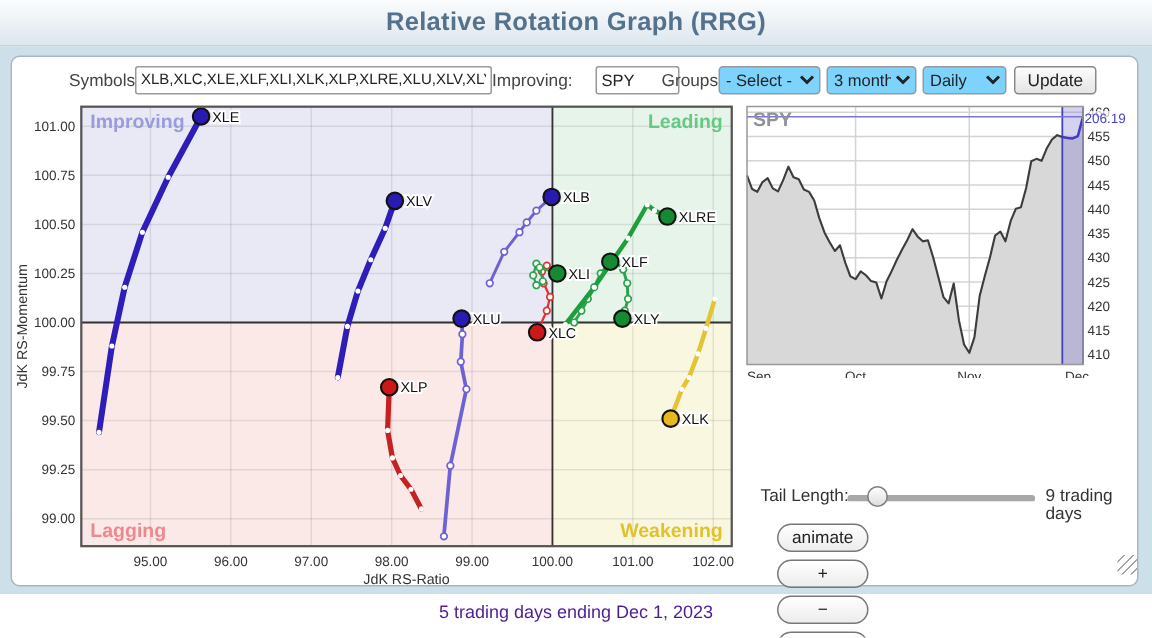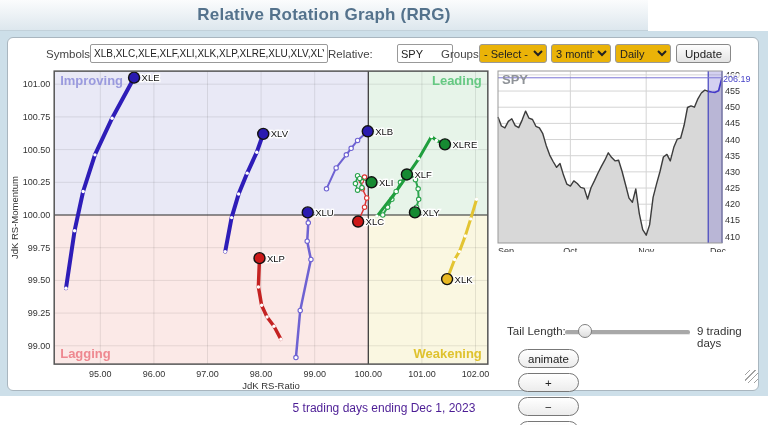--- a/index.html
+++ b/index.html
@@ -1,29 +1,29 @@
 <!DOCTYPE html>
 <html><head>
 <meta charset="utf-8">
 <style>
   html,body{margin:0;padding:0;}
   body{width:768px;height:425px;position:relative;overflow:hidden;background:#fff;
        font-family:"Liberation Sans",sans-serif;}
-  .header{position:absolute;left:0;top:0;width:648px;height:30px;
+  .header{position:absolute;left:0;top:0;width:768px;height:30px;
           background:linear-gradient(#fbfcfd,#dde7ee);border-bottom:1px solid #c2d1da;
           display:flex;align-items:center;justify-content:center;}
   .header h1{margin:0;font-size:17px;font-weight:bold;color:#54728c;letter-spacing:.2px;}
   .bluewrap{position:absolute;left:0;top:31px;width:768px;height:365px;background:#cddfe9;}
   .widget{position:absolute;left:7px;top:37px;width:752px;height:354px;background:#fff;
           border:1px solid #a9b6bf;border-radius:6px;box-sizing:border-box;}
   .tlabel{position:absolute;font-size:11.5px;color:#444;top:48px;}
   .tinput{position:absolute;top:44px;height:15px;font-size:10px;border:1px solid #999;
           border-radius:2px;padding:1px 3px;color:#222;font-family:"Liberation Sans",sans-serif;}
   .tselect{position:absolute;top:44px;height:19px;font-size:11px;border:1px solid #999;
-           border-radius:3px;background:#eab308;color:#222;font-family:"Liberation Sans",sans-serif;}
+           border-radius:3px;background:#7dd3fc;color:#222;font-family:"Liberation Sans",sans-serif;}
   .update-btn{position:absolute;top:44px;height:19px;font-size:11.5px;color:#222;
            border:1px solid #888;border-radius:3px;background:linear-gradient(#fdfdfd,#e4e4e4);
            padding:0 8px;font-family:"Liberation Sans",sans-serif;text-align:center;}
   svg text{font-family:"Liberation Sans",sans-serif;}
   .spy-title{position:absolute;left:502px;top:72px;font-size:13px;font-weight:bold;color:#8f9398;}
   .spy-price{position:absolute;left:723px;top:74px;font-size:9px;color:#4743c8;background:rgba(255,255,255,.7);}
   .slider-label{position:absolute;left:507px;top:325px;font-size:11.5px;color:#333;}
   .slider-track{position:absolute;left:565px;top:330px;width:125px;height:4px;background:#a8a8a8;
                 border-radius:2px;border-bottom:1px solid #e8e8e8;}
   .slider-thumb{position:absolute;left:578px;top:324px;width:14px;height:14px;border-radius:50%;
@@ -43,21 +43,21 @@
 <div class="header">
   <h1>Relative Rotation Graph (RRG)</h1>
 </div>
 
 <div class="bluewrap"></div>
 
 <div class="widget"></div>
 
 <span class="tlabel" style="left:46px">Symbols:</span>
 <input class="tinput" style="left: 90px; width: 230px;" value="XLB,XLC,XLE,XLF,XLI,XLK,XLP,XLRE,XLU,XLV,XLY">
-<span class="tlabel" style="left:328px">Relative:</span>
+<span class="tlabel" style="left:328px">Improving:</span>
 <input class="tinput" style="left: 397px; width: 48px; font-size: 11px;" value="SPY">
 <span class="tlabel" style="left:441px">Groups:</span>
 <select class="tselect" style="left:479px;width:68px">
   <option>- Select -</option>
 </select>
 <select class="tselect" style="left:551px;width:60px">
   <option>3 months</option>
 </select>
 <select class="tselect" style="left:615px;width:56px">
   <option>Daily</option>

